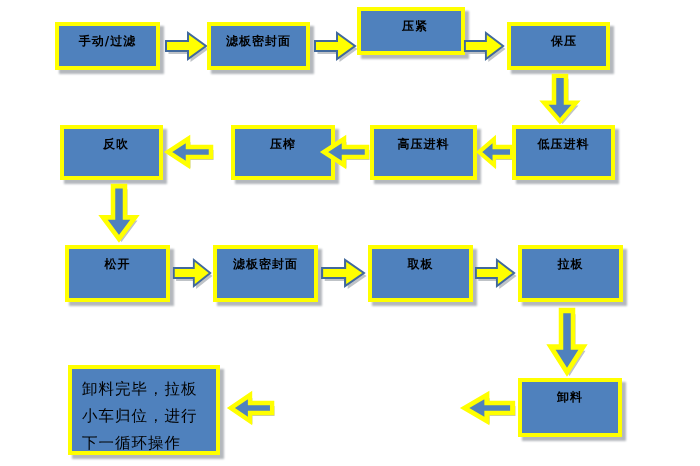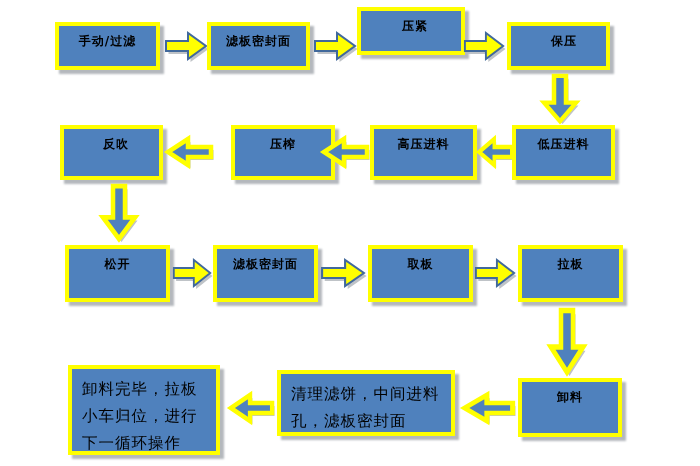--- a/index.html
+++ b/index.html
@@ -179,23 +179,20 @@
 
   <div class="box multiline" style="left:68px; top:365px; width:152px; height:90px;">
     <span class="lbl">卸料完毕，拉板小车归位，进行下一循环操作</span>
   </div>
   <div class="arrow" style="left:227px; top:391px;">
     <svg width="48" height="34" viewBox="0 0 50 34" preserveAspectRatio="none">
       <polygon class="ar-shadow" points="47,12 24,12 24,4 4,17 24,30 24,22 47,22" transform="translate(2.5,3)"></polygon>
       <polygon class="ar-blue" points="47,12 24,12 24,4 4,17 24,30 24,22 47,22"></polygon>
     </svg>
   </div>
-  <div class="box multiline" style="left:277px; top:370px; width:178px; height:66px;">
-    <span class="lbl">清理滤饼，中间进料孔，滤板密封面</span>
-  </div>
   <div class="arrow" style="left:460px; top:391px;">
     <svg width="56" height="34" viewBox="0 0 50 34" preserveAspectRatio="none">
       <polygon class="ar-shadow" points="47,12 24,12 24,4 4,17 24,30 24,22 47,22" transform="translate(2.5,3)"></polygon>
       <polygon class="ar-blue" points="47,12 24,12 24,4 4,17 24,30 24,22 47,22"></polygon>
     </svg>
   </div>
   <div class="box" style="left:518px; top:378px; width:104px; height:59px;">
     <span class="lbl">卸料</span>
   </div>
 

